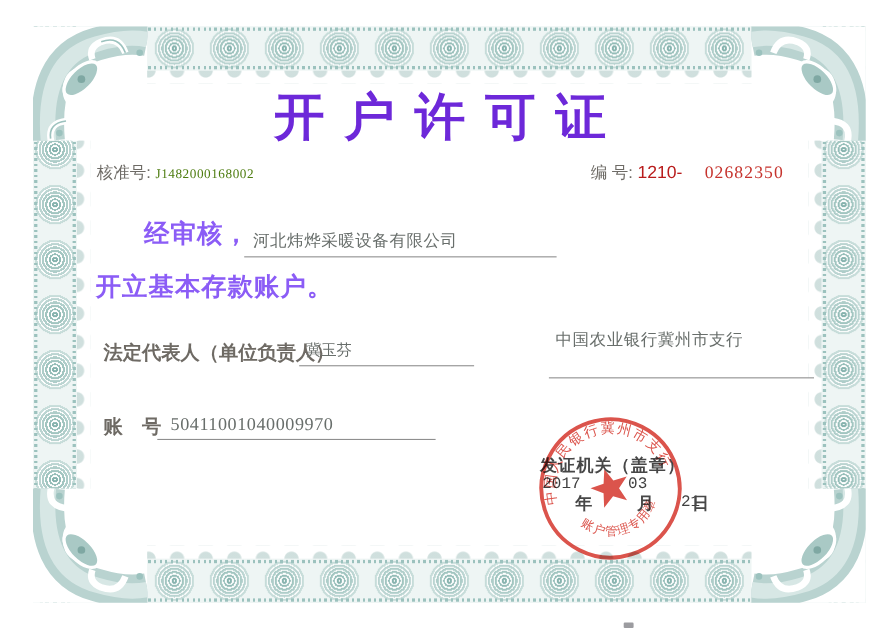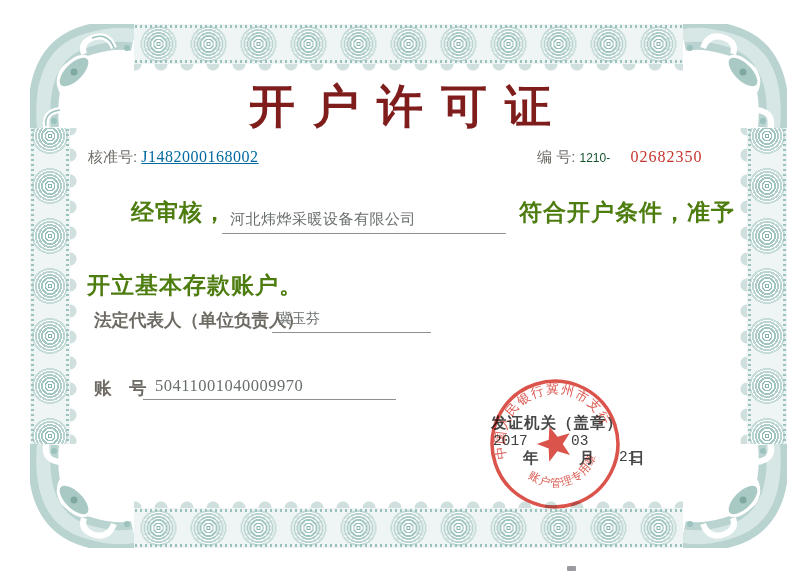--- a/index.html
+++ b/index.html
@@ -36,25 +36,25 @@
   .scal.rgt{background:radial-gradient(circle at 100% 50%,rgba(150,185,181,.45) 0 6px,rgba(150,185,181,0) 7px);background-size:12px 26px;}
   .corner{position:absolute;width:104px;height:104px;z-index:2;}
   .corner.tl{left:30px;top:24px;}
   .corner.tr{left:683px;top:24px;transform:scaleX(-1);}
   .corner.bl{left:30px;top:444px;transform:scaleY(-1);}
   .corner.br{left:683px;top:444px;transform:rotate(180deg);}
   
   .abs{position:absolute;z-index:3;}
   .title{top:76px;left:0;width:800px;text-align:center;
     font-family:"Liberation Serif","DejaVu Serif",serif;font-weight:bold;
-    font-size:46px;letter-spacing:18px;padding-left:18px;box-sizing:border-box;color:#7f1d1d;}
+    font-size:46px;letter-spacing:18px;padding-left:18px;box-sizing:border-box;color:#6d28d9;}
   .meta{font-size:15px;color:#6e6b66;}
   .serifval{font-family:"Liberation Serif","DejaVu Serif",serif;}
   .red{color:#c6342e;letter-spacing:1px;padding-left:16px;}
-  .big{font-size:23px;font-weight:600;color:#4d7c0f;letter-spacing:1px;}
+  .big{font-size:23px;font-weight:600;color:#8b5cf6;letter-spacing:1px;}
   .blank{border-bottom:1.5px solid #8f8f8f;display:flex;align-items:flex-end;box-sizing:border-box;}
   .blank .val{font-family:"Liberation Serif","DejaVu Serif",serif;color:#686e6b;}
   .label{font-size:17.5px;font-weight:600;color:#6e6a64;}
   .issue{color:#474747;}
   .issue .ilabel{font-size:15.5px;letter-spacing:1px;font-weight:600;}
   .inum{position:absolute;font-family:Liberation Mono, monospace;font-size:14.5px;color:#404040;}
   .iunit{position:absolute;font-size:15.5px;font-weight:600;color:#474747;}
   .seal{position:absolute;left:479px;top:368px;width:152px;height:152px;z-index:4;
     transform:rotate(-18deg);mix-blend-mode:multiply;opacity:.92;}
   .smudge{position:absolute;left:567px;top:566px;width:9px;height:5px;background:#4a4a52;opacity:.55;border-radius:1px;z-index:1;}
@@ -130,39 +130,41 @@
       <circle cx="44" cy="48" r="3.5" fill="#7fa8a3"></circle>
       <circle cx="24" cy="97" r="3" fill="#9cc2be"></circle>
       <circle cx="97" cy="24" r="3" fill="#9cc2be"></circle>
     </svg>
   </div>
 
   <div class="abs title">开户许可证</div>
 
   <div class="abs meta" style="left:88px;top:148px;">
     <span>核准号:</span>
-    <span class="serifval" style="font-size:16px;letter-spacing:.5px;color:#0369a1;text-decoration:underline;">J1482000168002</span>
+    <span class="serifval" style="font-size:12px;letter-spacing:.5px;color:#4d7c0f;">J1482000168002</span>
   </div>
   <div class="abs meta" style="left:537px;top:148px;">
     <span>编 号:</span>
-    <span style="font-size:12px;color:#14532d;">1210-</span>
+    <span style="font-size:16px;color:#b91c1c;">1210-</span>
     <span class="serifval red" style="font-size:16px;">02682350</span>
   </div>
 
   <div class="abs big" style="left:131px;top:197px;">经审核，</div>
   <div class="abs blank" style="left:222px;top:197px;width:284px;height:37px;">
     <span class="val" style="font-size:15px;padding:0 0 4px 8px;letter-spacing:.5px;font-family:Liberation Serif, serif;">河北炜烨采暖设备有限公司</span>
   </div>
-  <div class="abs big" style="left:519px;top:197px;">符合开户条件，准予</div>
 
-  <div class="abs big" style="left:87px;top:245px;margin-top:25px;">开立基本存款账户。</div>
+  <div class="abs big" style="left:87px;top:245px;">开立基本存款账户。</div>
 
   <div class="abs label" style="left:94px;top:308px;">法定代表人（单位负责人）</div>
   <div class="abs blank" style="left:272px;top:306px;width:159px;height:27px;">
     <span class="val" style="font-size:14px;padding:0 0 4px 6px;">冀玉芬</span>
+  </div>
+  <div class="abs blank" style="left:499px;top:296px;width:241px;height:48px;">
+    <span class="val" style="font-size:15px;padding:0 0 24px 6px;letter-spacing:.5px;">中国农业银行冀州市支行</span>
   </div>
 
   <div class="abs label" style="left:94px;top:376px;">账　号</div>
   <div class="abs blank" style="left:143px;top:372px;width:253px;height:28px;">
     <span class="val" style="font-size:16.5px;padding:0 0 3px 12px;letter-spacing:.5px;">50411001040009970</span>
   </div>
 
   <div class="abs issue" style="left:491px;top:413px;width:230px;height:55px;">
     <div class="ilabel">发证机关（盖章）</div>
     <span class="inum" style="left:2px;top:20px;">2017</span>

